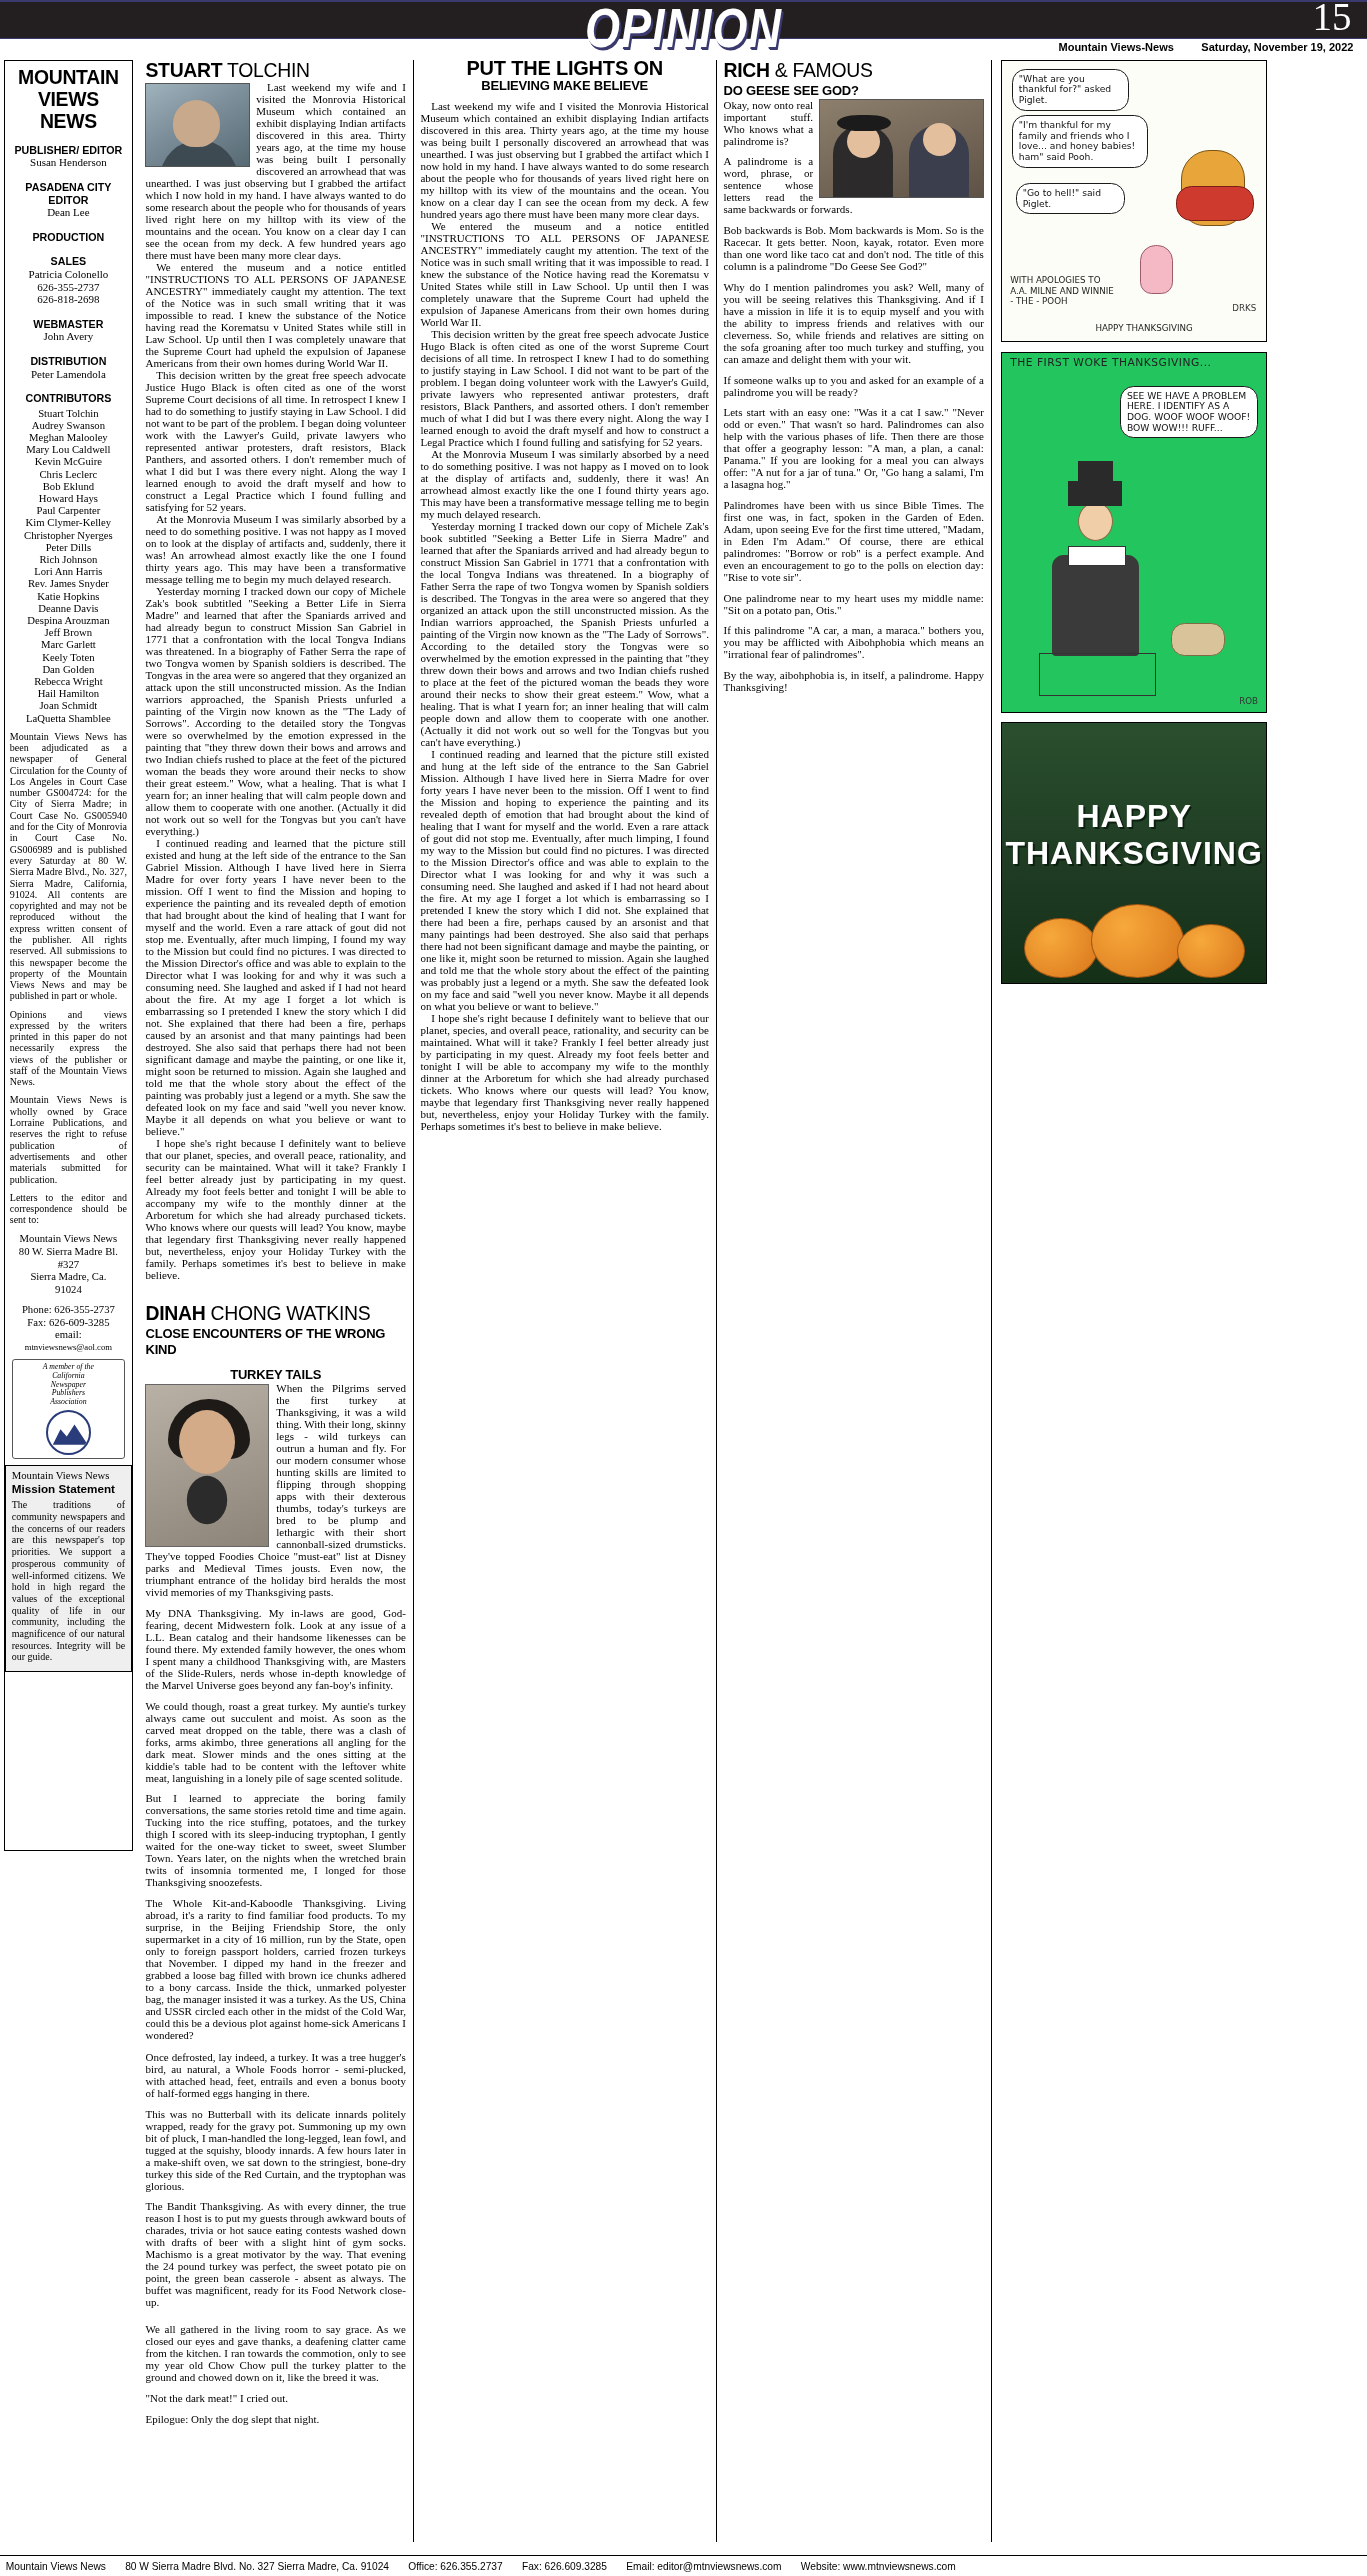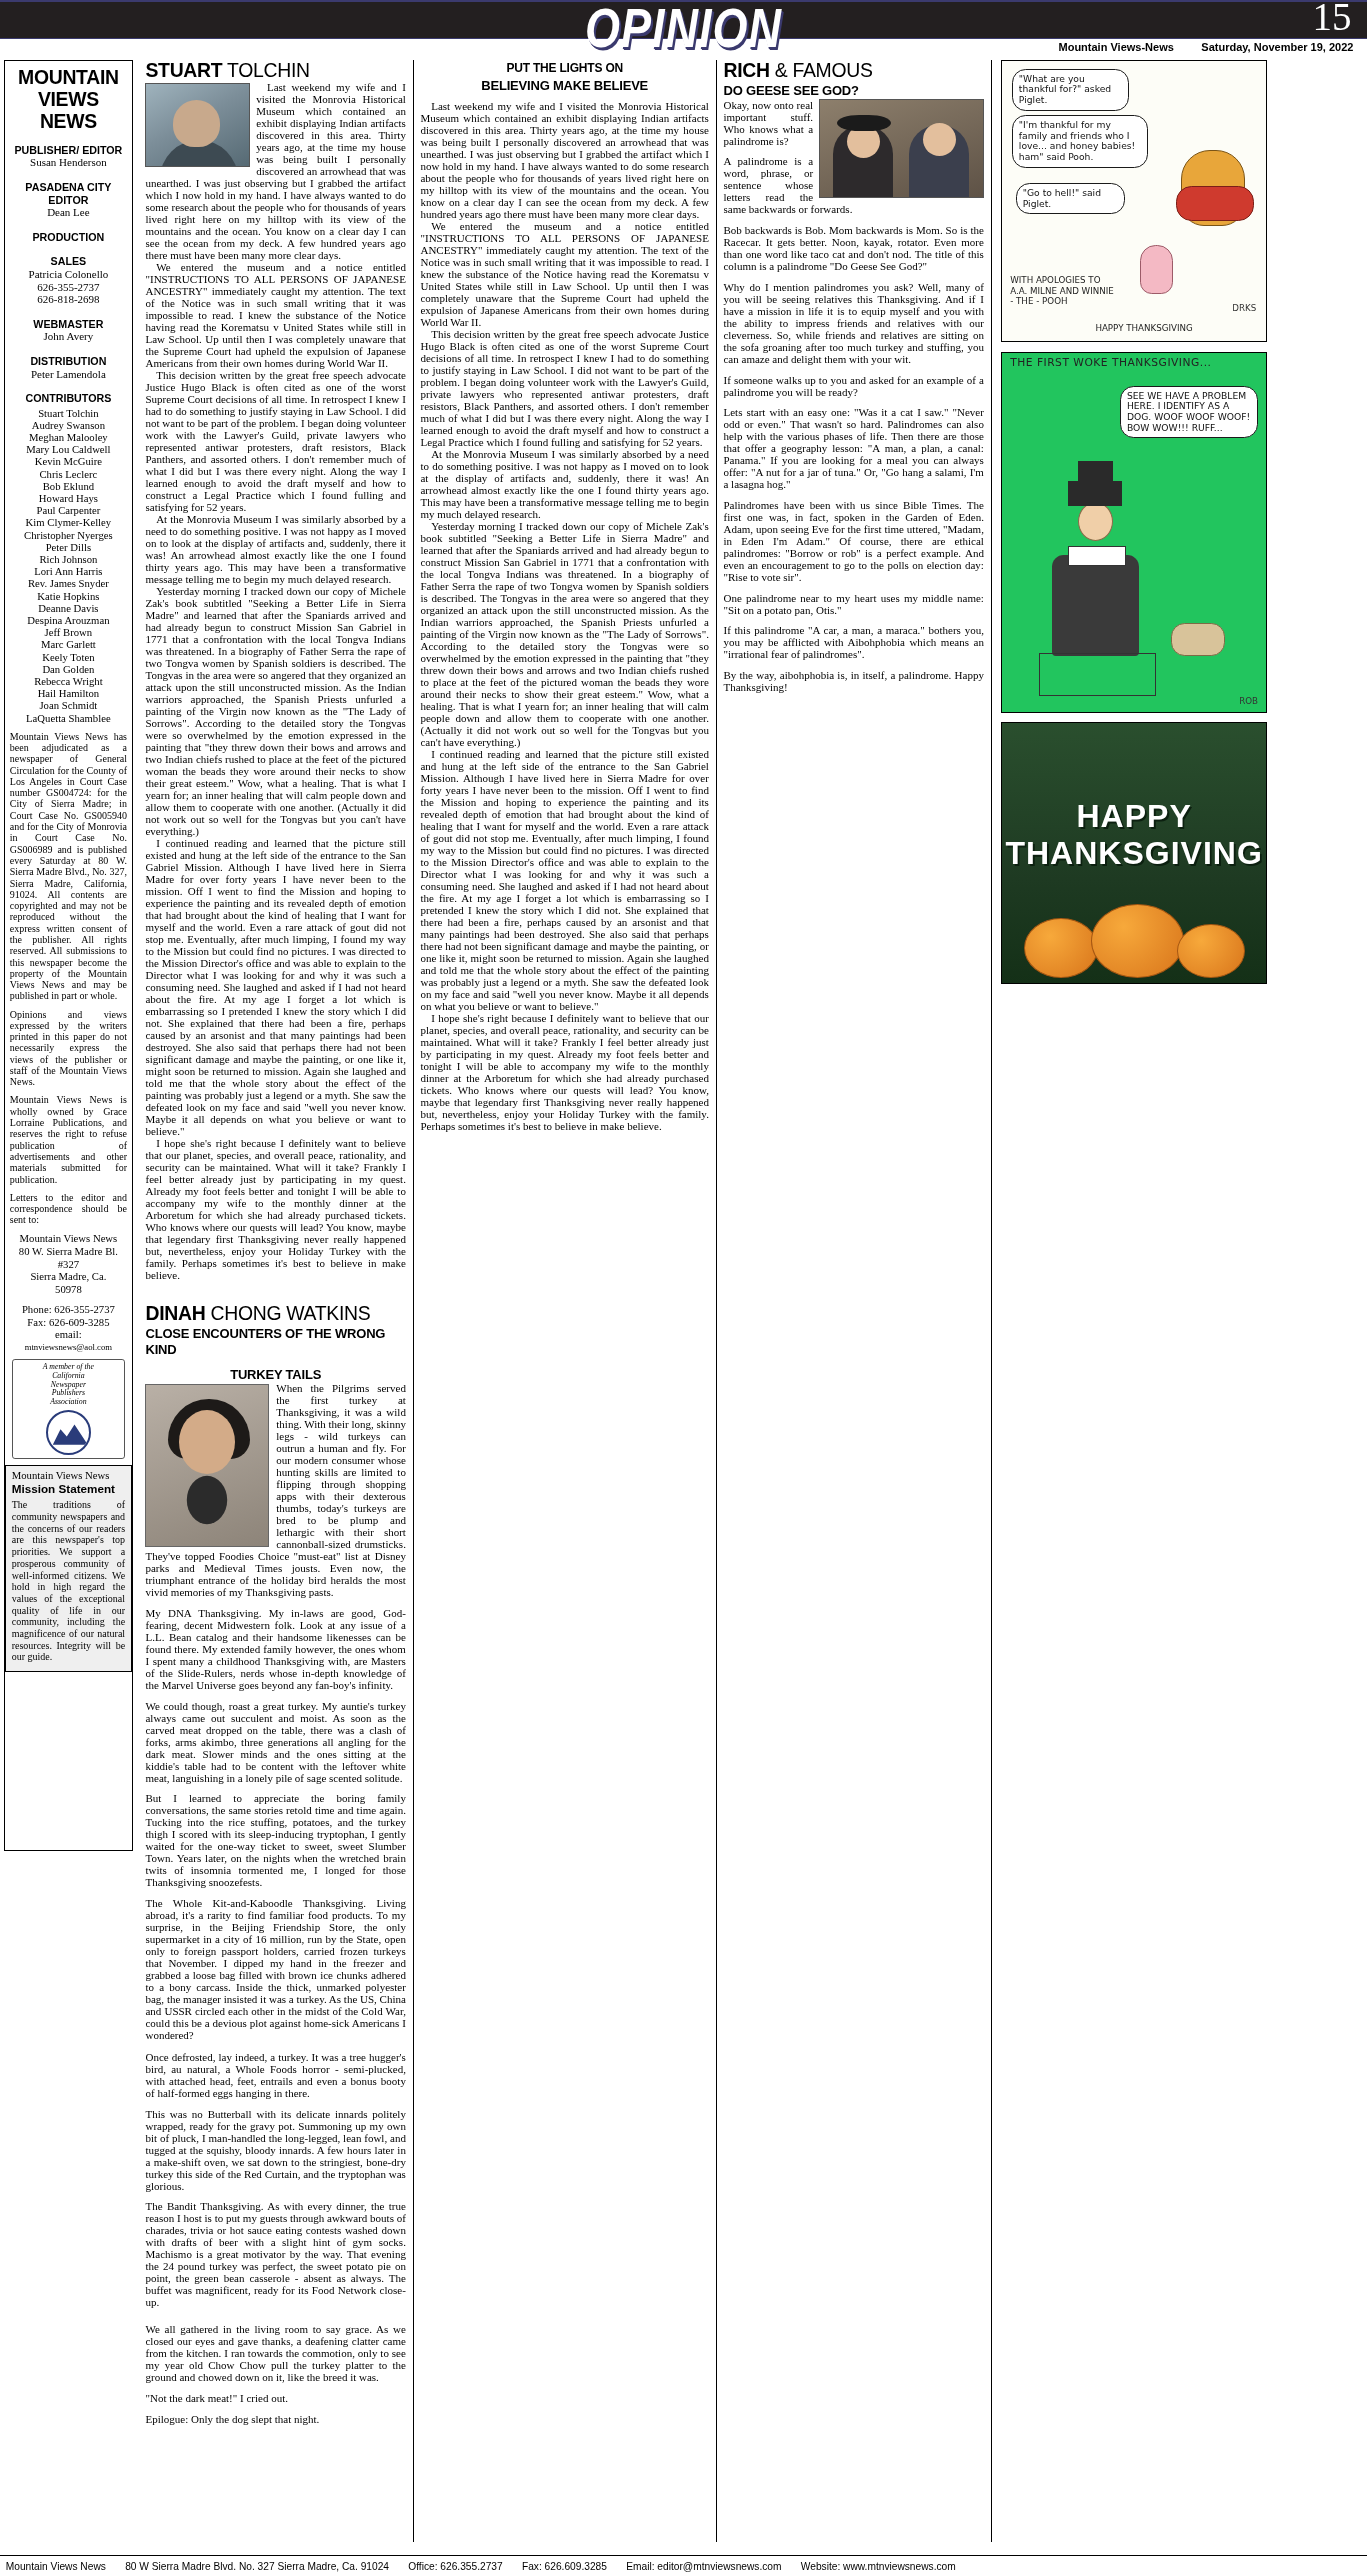--- a/index.html
+++ b/index.html
@@ -124,21 +124,21 @@
   .col.c4 { width:282px; padding-left:9.7px; }
 
   .byline {
     font-family:"Liberation Sans", sans-serif;
     font-size:19.4px; line-height:21.4px; font-weight:300;
     letter-spacing:-0.3px; white-space:nowrap;
   }
   .byline b { font-weight:bold; }
   .kicker {
     font-family:"Liberation Sans", sans-serif;
-    font-weight:bold; font-size:12px; line-height:16.5px;
+    font-weight:bold; font-size:20px; line-height:16.5px;
     text-align:center; letter-spacing:-0.2px;
   }
   .subkick {
     font-family:"Liberation Sans", sans-serif;
     font-weight:bold; font-size:13px; line-height:15.5px;
     text-align:center; margin-top:1.9px; letter-spacing:-0.2px;
   }
   .subkick.left { text-align:left; }
 
   .body { font-size:11px; line-height:12px; text-align:justify; hyphens:auto; }
@@ -368,21 +368,21 @@
       <p>Opinions and views expressed by the writers printed in this paper do not necessarily express the views of the publisher or staff of the Mountain Views News.</p>
       <p>Mountain Views News is wholly owned by Grace Lorraine Publications, and reserves the right to refuse publication of advertisements and other materials submitted for publication.</p>
       <p>Letters to the editor and correspondence should be sent to:</p>
     </div>
 
     <div class="sb-center">
       <div>Mountain Views News</div>
       <div>80 W. Sierra Madre Bl.</div>
       <div>#327</div>
       <div>Sierra Madre, Ca.</div>
-      <div>50978</div>
+      <div>91024</div>
       <div style="height:7.8px"></div>
       <div>Phone: 626-355-2737</div>
       <div>Fax: 626-609-3285</div>
       <div>email:</div>
       <div class="sb-email">mtnviewsnews@aol.com</div>
     </div>
 
     <div class="cnpa">
       <div>A member of the</div>
       <div>California</div>

